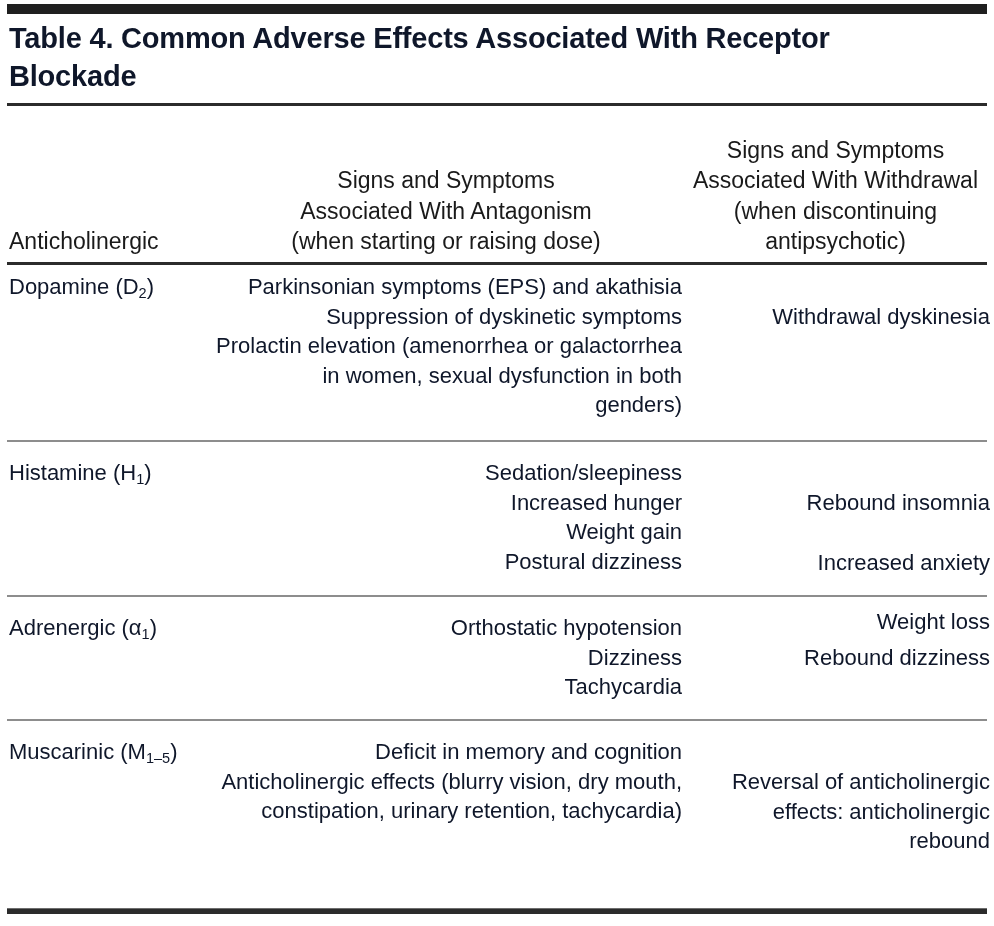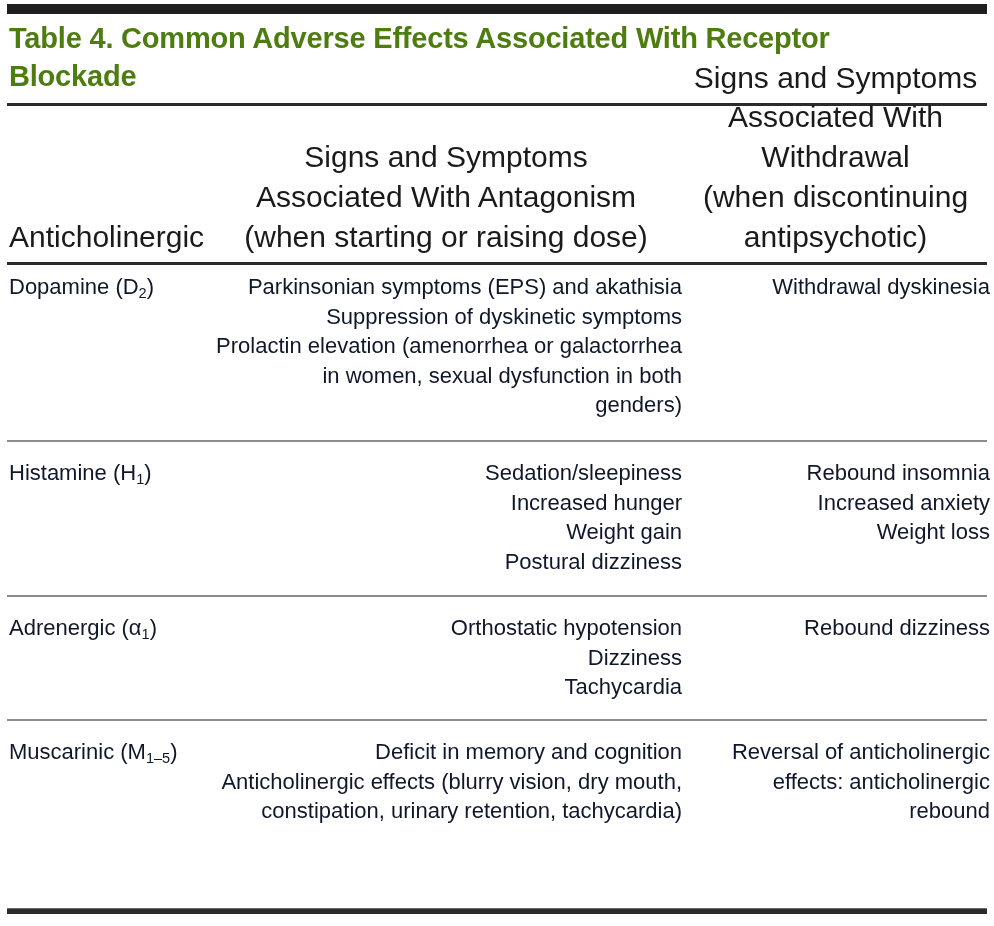--- a/index.html
+++ b/index.html
@@ -57,35 +57,35 @@
   
   .title {
     position: absolute;
     left: 9px;
     top: 20px;
     width: 900px;
     font-size: 29px;
     font-weight: bold;
     line-height: 1.30;
     letter-spacing: -0.2px;
-    color: #4d7c0f;
+    color: #0f172a;
     white-space: pre-line;
   }
 
   
   .header {
     position: absolute;
     left: 0;
     top: 110px;
     width: 994px;
     height: 150px;
   }
   .h-col {
     position: absolute;
-    font-size: 30px;
+    font-size: 23px;
     line-height: 1.33;
     color: #1a1a1a;
     white-space: pre-line;
   }
   .h-col-1 {
     left: 9px;
     bottom: 3px;
     width: 200px;
     text-align: left;
   }
@@ -131,20 +131,21 @@
     width: 300px;
   }
   .item {
     padding-left: 34px;
     text-indent: -34px;
     text-align: right;
   }
   .c3 .item {
     padding-left: 30px;
     text-indent: -30px;
+    margin-top: 30px;
   }
   sub {
     font-size: 0.66em;
     line-height: 0;
     vertical-align: -0.28em;
   }
 </style>
 </head>
 <body>
 

